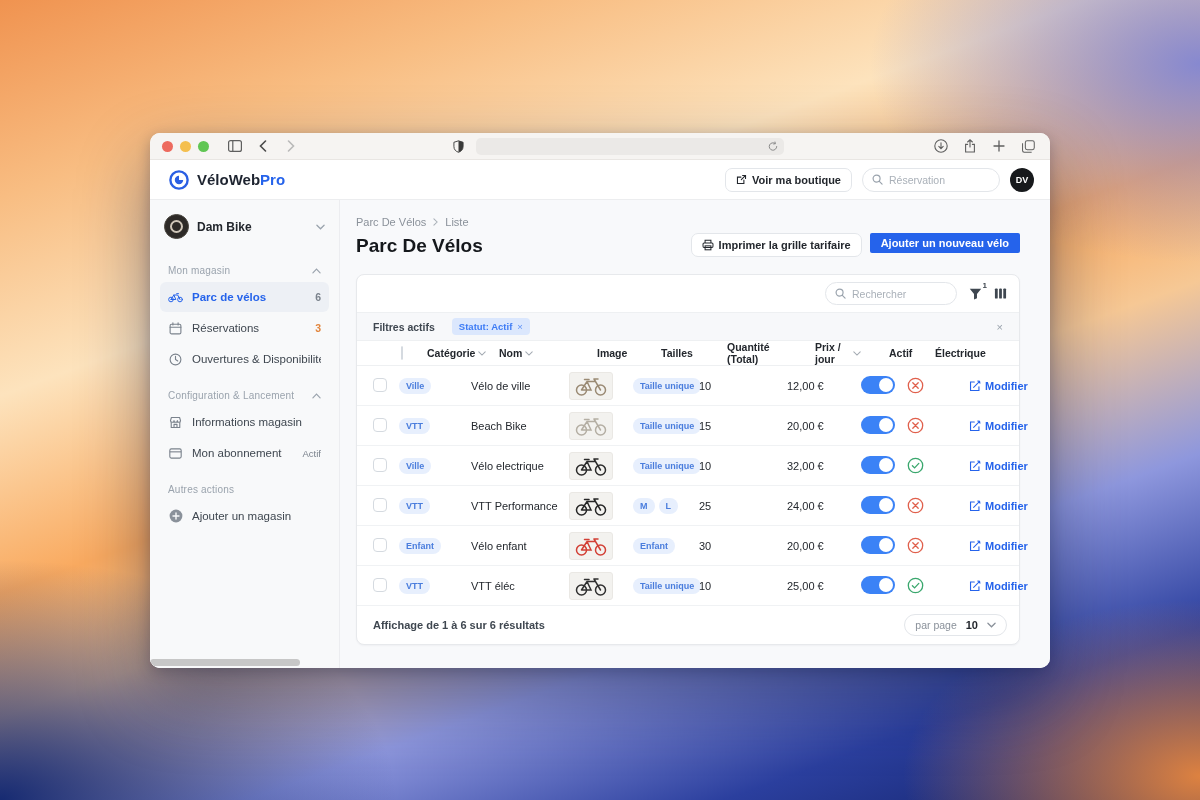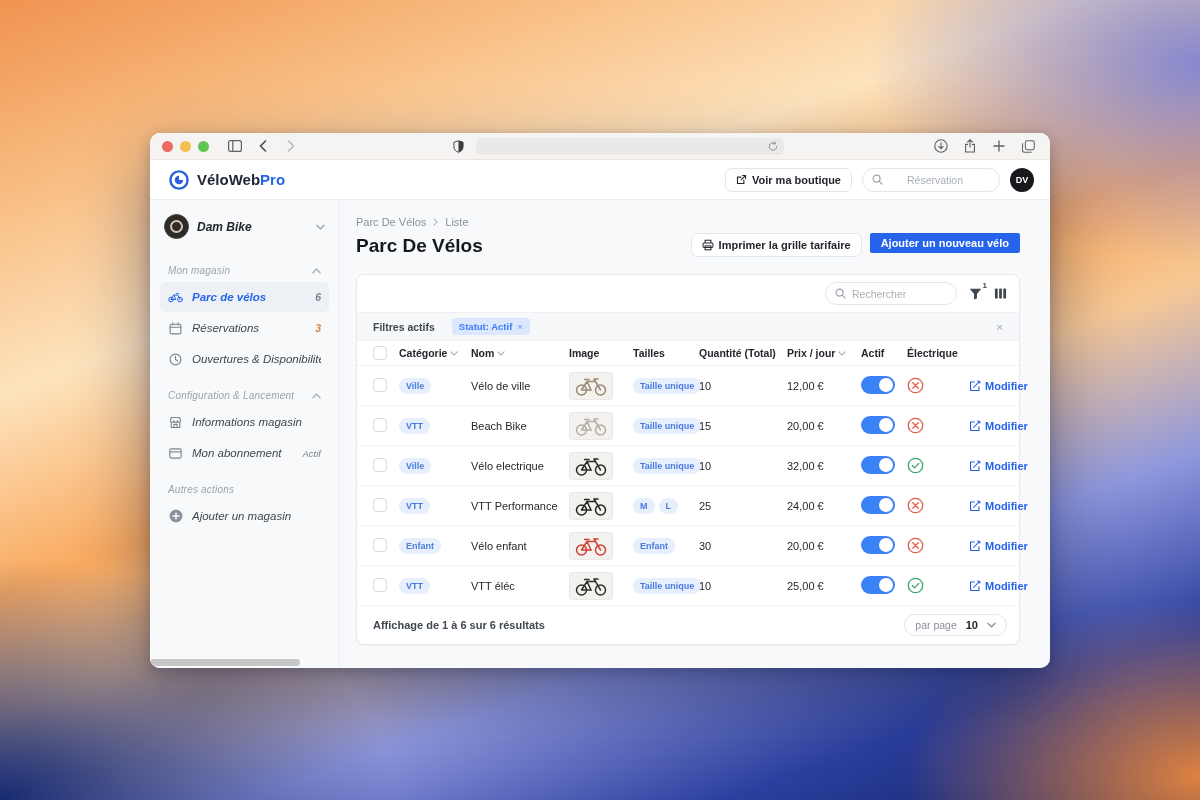--- a/index.html
+++ b/index.html
@@ -41,30 +41,30 @@
   }
   .brand { display:flex; align-items:center; gap:7px; font-size:15px; font-weight:700; color:#1e2430; }
   .brand .pro { color:#2563eb; }
   .hdr-right { margin-left:auto; display:flex; align-items:center; gap:10px; }
   .btn-ghost {
     display:flex; align-items:center; gap:5px; height:24px; padding:0 10px;
     background:#fff; border:1px solid #e3e6ea; border-radius:7px;
     font-size:11px; font-weight:700; color:#23272d; cursor:pointer;
   }
   .hdr-search {
-    display:flex; align-items:center; gap:24px; width:138px; height:24px;
+    display:flex; align-items:center; gap:6px; width:138px; height:24px;
     border:1px solid #e3e6ea; border-radius:12px; padding:0 9px; color:#9aa3ad; background:#fff;
   }
   .hdr-search input { border:0; outline:0; width:100%; font-size:10.5px; color:#3f4750; background:transparent; font-family:"Liberation Sans", sans-serif;}
   .hdr-search input::placeholder { color:#a9b0b8; }
   .avatar { width:24px; height:24px; border-radius:50%; background:#17191c; color:#fff; font-size:9px; font-weight:700; display:flex; align-items:center; justify-content:center; }
 
   
   .appbody { display:flex; height:calc(535px - 27px - 40px); background:#f8f9fb; }
-  .sidebar { width:190px; background:#f8f9fa; border-right:1px solid #ecedf0; padding:10px 10px 12px; position:relative;font-style:italic; }
+  .sidebar { width:190px; background:#f8f9fa; border-right:1px solid #ecedf0; padding:10px 10px 12px; position:relative; }
   .store-row { display:flex; align-items:center; gap:8px; padding:4px 4px 10px; cursor:pointer; }
   .store-avatar { width:25px; height:25px; border-radius:50%; background:#2d2a27; border:1px solid #4a463f; position:relative; flex:none; }
   .store-avatar::after { content:""; position:absolute; inset:5px; border-radius:50%; border:2px solid #cfc6b8; }
   .store-name { font-size:12px; font-weight:700; color:#23272d; flex:1; }
   .nav-item {
     display:flex; align-items:center; gap:9px; height:30px; padding:0 8px; border-radius:6px;
     font-size:11.5px; color:#3f4750; cursor:pointer; margin:1px 0;
   }
   .nav-item .ico { width:15px; display:flex; justify-content:center; color:#7a828c; flex:none; }
   .nav-item .lbl { flex:1; white-space:nowrap; overflow:hidden; }
@@ -97,21 +97,21 @@
   .icon-btn .sup { position:absolute; top:-7px; right:-5px; font-size:8px; color:#3f4750; font-weight:700; }
 
   .filters-row { display:flex; align-items:center; gap:9px; background:#f7f8fa; border-top:1px solid #eef0f2; border-bottom:1px solid #eef0f2; padding:5px 16px; }
   .filters-label { font-size:10.5px; font-weight:700; color:#3f4750; }
   .chip { background:#dbe7fd; color:#3d7bf5; font-size:9.5px; font-weight:700; border-radius:4px; padding:3px 7px; display:flex; gap:5px; align-items:center; cursor:pointer;margin-left:8px; }
   .chip .x { font-weight:400; opacity:.8; }
   .filters-close { margin-left:auto; color:#9aa3ad; font-size:11px; cursor:pointer; }
 
   .grid-row { display:grid; grid-template-columns:26px 72px 98px 64px 66px 88px 74px 46px 62px 1fr; align-items:center; padding-left:16px; }
   .thead { height:25px; border-bottom:1px solid #eef0f2; font-size:10.5px; font-weight:700; color:#23272d; }
-  .thead .th { display:flex; align-items:center; gap:3px; }
+  .thead .th { display:flex; align-items:center; gap:3px;margin-left:28px; }
   .sort { color:#a3aab2; }
   .trow { height:40px; border-bottom:1px solid #f0f2f4; font-size:11px; color:#23272d; }
   .cbx { width:14px; height:14px; border:1px solid #d5dae0; border-radius:4px; background:#fff; display:inline-block; cursor:pointer; }
   .pill { background:#e7effd; color:#4a7ddd; font-size:9px; font-weight:700; padding:3px 7px; border-radius:8px; display:inline-block; margin-right:4px; white-space:nowrap; }
   .thumb { width:44px; height:28px; background:#f3f2ef; border:1px solid #eae8e4; border-radius:3px; display:flex; align-items:center; justify-content:center; }
   .toggle { width:34px; height:18px; border-radius:9px; background:#3b82f6; position:relative; display:inline-block; cursor:pointer; }
   .toggle .knob { position:absolute; top:2px; right:2px; width:14px; height:14px; border-radius:50%; background:#fff; }
   .status-ico { display:flex; align-items:center; }
   .edit { display:flex; align-items:center; gap:4px; color:#2563eb; font-size:11px; font-weight:700; cursor:pointer; text-decoration:none; }
 

